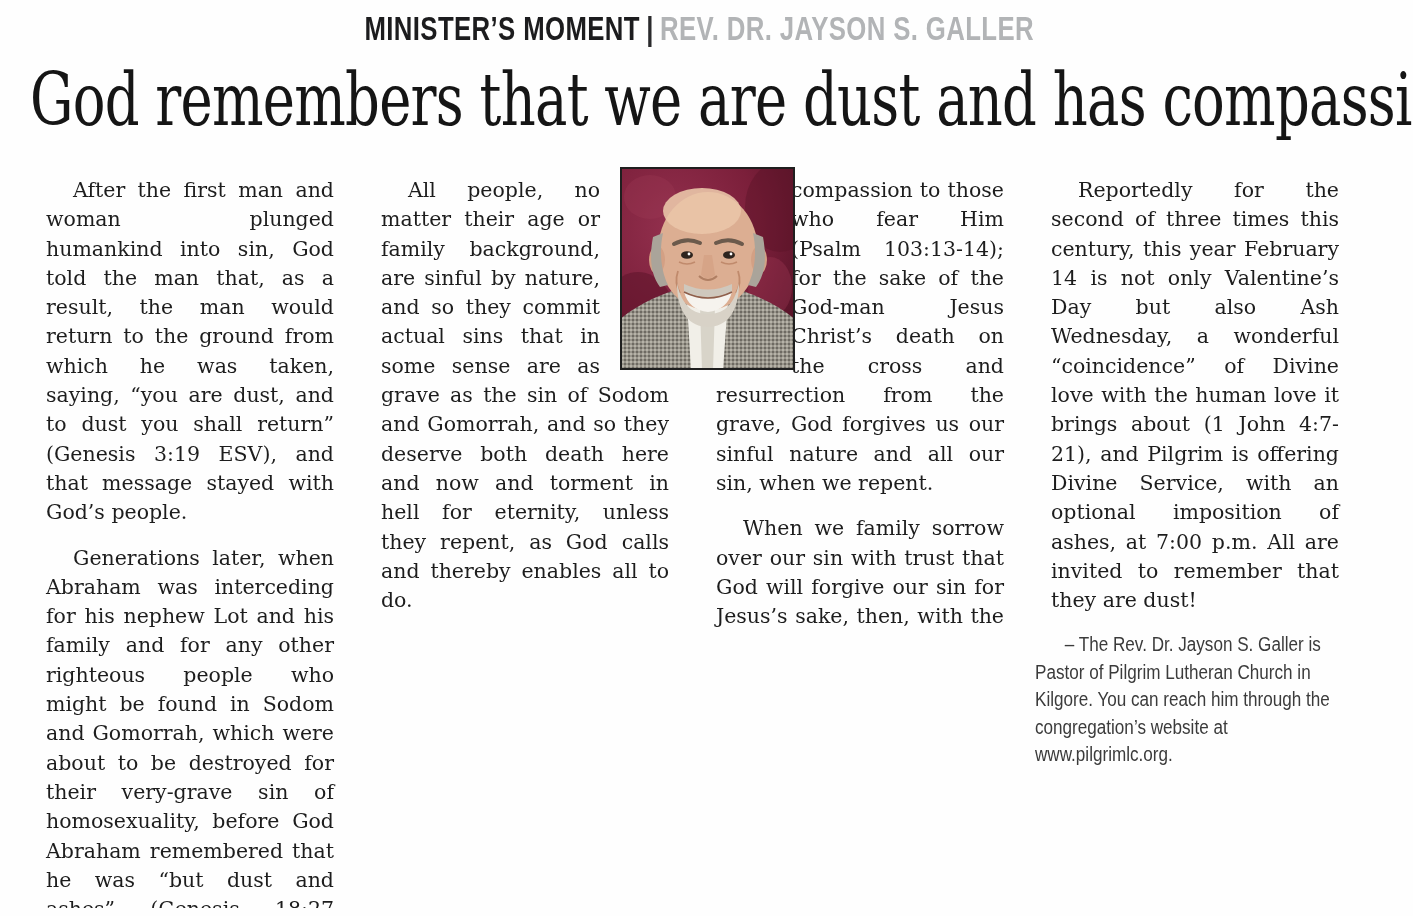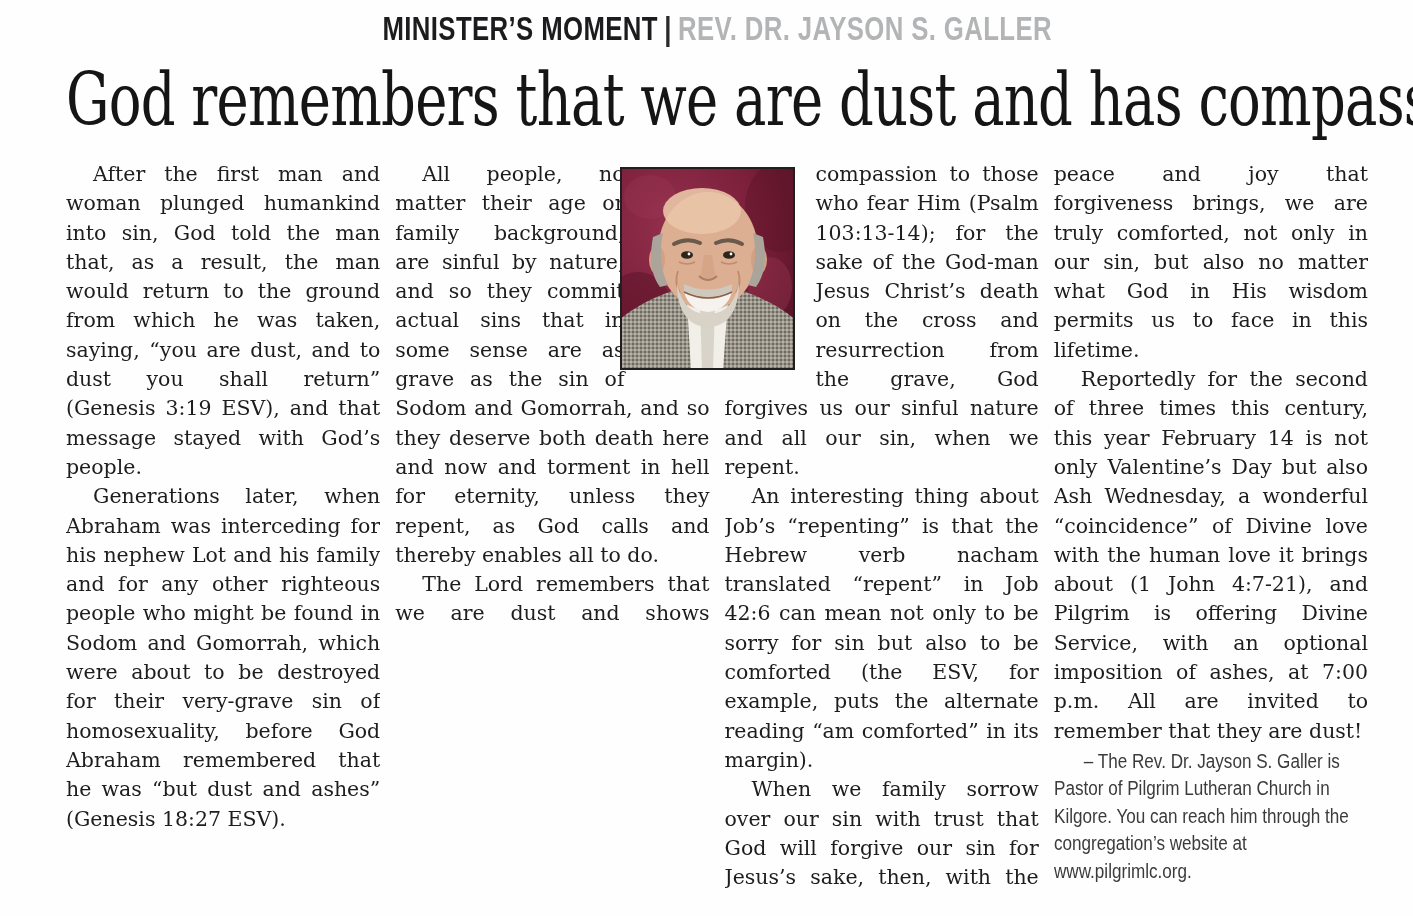--- a/index.html
+++ b/index.html
@@ -9,21 +9,21 @@
   }
   .page {
     position: relative;
     width: 1413px;
     height: 916px;
     background: #fefefe;
     overflow: hidden;
     font-family: "DejaVu Serif", "Liberation Serif", serif;
     color: #1d1d1d;
     box-sizing: border-box;
-    padding: 10px 45px 0 66px;
+    padding: 10px 45px 0 30px;
   }
   
   .kicker {
     text-align: center;
     white-space: nowrap;
     height: 42px;
   }
   .kicker-inner {
     display: inline-block;
     transform: scaleX(0.78);
@@ -60,21 +60,21 @@
   .col {
     width: 320px;
     height: 748px;
     overflow: hidden;
     text-align: justify;
     font-size: 20.5px;
     line-height: 29.3px;
     hyphens: auto;
     -webkit-hyphens: auto;
   }
-  .para { margin: 0; text-align: justify; }
+  .para { margin: 16px; text-align: justify; }
   .para.indent { text-indent: 27px; }
   .para.cont { text-align-last: justify; }
   .photo-spacer { height: 206px; }
   .photo-spacer.right { float: right; width: 85px; }
   .photo-spacer.left  { float: left;  width: 91px; }
   
   .photo {
     position: absolute;
     left: 620px;
     top: 167px;
@@ -114,30 +114,27 @@
   </h1>
 
   <div class="body-grid">
     <div class="col">
         <p class="para indent">After the first man and woman plunged humankind into sin, God told the man that, as a result, the man would return to the ground from which he was taken, saying, “you are dust, and to dust you shall return” (Genesis 3:19 ESV), and that message stayed with God’s people.</p>
         <p class="para indent">Generations later, when Abraham was interceding for his nephew Lot and his family and for any other righteous people who might be found in Sodom and Gomorrah, which were about to be destroyed for their very-grave sin of homosexuality, before God Abraham remembered that he was “but dust and ashes” (Genesis 18:27 ESV).</p>
       </div>
     <div class="col">
       <div class="photo-spacer right"></div>
         <p class="para indent">All people, no matter their age or family background, are sinful by nature, and so they commit actual sins that in some sense are as grave as the sin of Sodom and Gomorrah, and so they deserve both death here and now and torment in hell for eternity, unless they repent, as God calls and thereby enables all to do.</p>
-        <p class="para indent cont">The Lord remembers that we are dust and shows</p>
       </div>
     <div class="col">
       <div class="photo-spacer left"></div>
     <p class="para">compassion to those who fear Him (Psalm 103:13-14); for the sake of the God-man Jesus Christ’s death on the cross and resurrection from the grave, God forgives us our sinful nature and all our sin, when we repent.</p>
-        <p class="para indent">An interesting thing about Job’s “repenting” is that the Hebrew verb nacham translated “repent” in Job 42:6 can mean not only to be sorry for sin but also to be comforted (the ESV, for example, puts the alternate reading “am comforted” in its margin).</p>
         <p class="para indent cont">When we family sorrow over our sin with trust that God will forgive our sin for Jesus’s sake, then, with the</p>
       </div>
     <div class="col">
-        <p class="para">peace and joy that forgiveness brings, we are truly comforted, not only in our sin, but also no matter what God in His wisdom permits us to face in this lifetime.</p>
         <p class="para indent">Reportedly for the second of three times this century, this year February 14 is not only Valentine’s Day but also Ash Wednesday, a wonderful “coincidence” of Divine love with the human love it brings about (1 John 4:7-21), and Pilgrim is offering Divine Service, with an optional imposition of ashes, at 7:00 p.m. All are invited to remember that they are dust!</p>
         <div class="attribution">– The Rev. Dr. Jayson S. Galler is Pastor of Pilgrim Lutheran Church in Kilgore. You can reach him through the congregation’s website at www.pilgrimlc.org.</div>
       </div>
   </div>
 
   <figure class="photo" aria-label="Head-and-shoulders portrait of a smiling bald man with a gray goatee, wearing a gray tweed jacket and white shirt against a dark maroon backdrop">
     <svg width="175" height="203" viewBox="0 0 175 203" xmlns="http://www.w3.org/2000/svg">
       <defs>
         <pattern id="tweed" width="4" height="4" patternUnits="userSpaceOnUse">
           <rect width="4" height="4" fill="#98948a"></rect>

